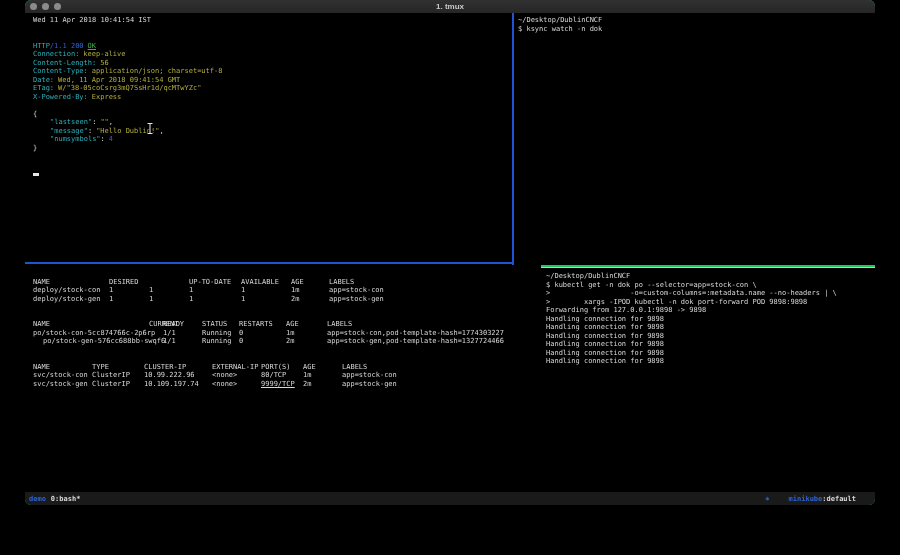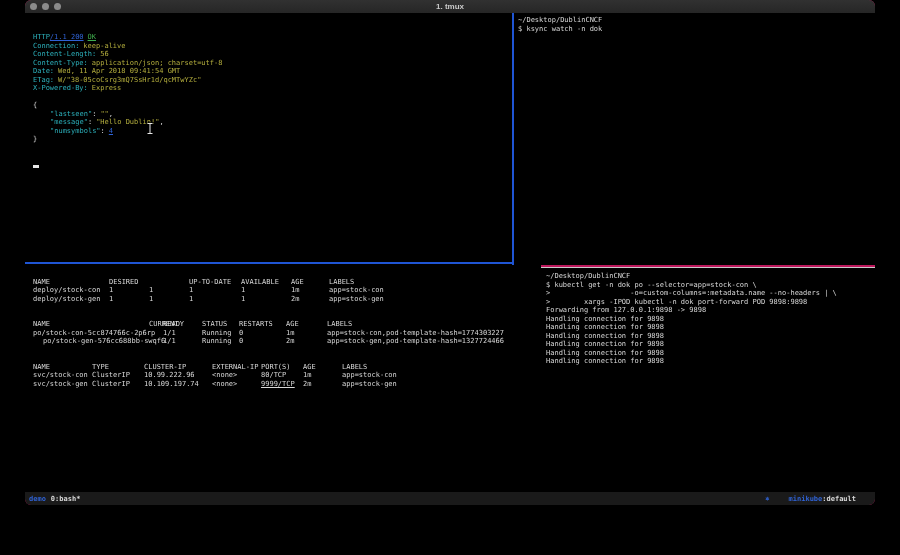--- a/index.html
+++ b/index.html
@@ -1,35 +1,35 @@
 <!DOCTYPE html>
 <html><head>
 <meta charset="utf-8">
 <style>
   html,body{margin:0;padding:0;background:#000;}
   .screen{position:relative;width:900px;height:555px;background:#000;overflow:hidden;
           font-family:"DejaVu Sans Mono",monospace;}
-  .window{position:absolute;left:25px;top:0;width:850px;height:505px;background:#be185d;
+  .window{position:absolute;left:25px;top:0;width:850px;height:505px;background:#22c55e;
           border-radius:6px;overflow:hidden;}
   .titlebar{position:absolute;left:0;top:0;width:850px;height:13px;
             background:linear-gradient(#313131,#262626);border-bottom:1px solid #0c0c0c;}
   .lights{position:absolute;left:5px;top:3px;display:flex;gap:5px;}
   .light{width:7px;height:7px;border-radius:50%;background:#8b8b8b;display:inline-block;}
   .wtitle{width:100%;height:13px;line-height:13px;text-align:center;color:#c9c9c9;
           font-family:"Liberation Sans",sans-serif;font-size:8px;font-weight:bold;}
   .pane{position:absolute;background:#000;overflow:hidden;color:#d9d9d9;
         font-size:7px;}
   .line{height:8.5px;line-height:8.5px;white-space:pre;}
   .trow{position:relative;height:8.5px;line-height:8.5px;white-space:pre;}
   .trow span{position:absolute;top:0;}
   .divider{position:absolute;}
   .d-blue{background:#1f55d4;}
   .d-gray{background:#c9c9c9;}
   .c-cyan{color:#2cb1bc;}
-  .c-blue{color:#2f62d4;text-decoration:underline;}
+  .c-blue{color:#2f62d4;}
   .c-green{color:#3fae4d;text-decoration:underline;}
   .c-yellow{color:#b4ae3d;}
   .c-white{color:#d9d9d9;}
   .sp{margin-left:4px;}
   .jfield{padding-left:17px;}
   .term-cursor{display:inline-block;width:6px;height:3px;background:#e6e6e6;margin-top:4px;}
   .statusbar{position:absolute;left:0;top:492px;width:850px;height:13px;background:#1a1a1a;
              display:flex;align-items:center;font-size:7px;font-weight:bold;
              padding:0 19px 0 4px;box-sizing:border-box;}
   .sb-session{color:#2f62d4;}
@@ -49,20 +49,21 @@
     <div class="titlebar">
       <div class="lights">
         <span class="light"></span>
         <span class="light"></span>
         <span class="light"></span>
       </div>
       <div class="wtitle">1. tmux</div>
     </div>
 
     <div class="pane" style="left:0;top:13px;width:487px;height:249px;padding:3px 0 0 8px;">
+      <div class="line"><span>Wed 11 Apr 2018 10:41:54 IST</span></div>
       <div class="line"></div>
       <div class="line"></div>
       <div class="line"><span class="c-cyan">HTTP</span><span class="c-blue">/1.1 200</span><span class="c-green sp">OK</span></div>
       <div class="line"><span class="c-cyan">Connection:</span><span class="c-yellow sp">keep-alive</span></div>
       <div class="line"><span class="c-cyan">Content-Length:</span><span class="c-yellow sp">56</span></div>
       <div class="line"><span class="c-cyan">Content-Type:</span><span class="c-yellow sp">application/json; charset=utf-8</span></div>
       <div class="line"><span class="c-cyan">Date:</span><span class="c-yellow sp">Wed, 11 Apr 2018 09:41:54 GMT</span></div>
       <div class="line"><span class="c-cyan">ETag:</span><span class="c-yellow sp">W/"38-05coCsrg3mQ7SsHr1d/qcMTwYZc"</span></div>
       <div class="line"><span class="c-cyan">X-Powered-By:</span><span class="c-yellow sp">Express</span></div>
       <div class="line"></div>

